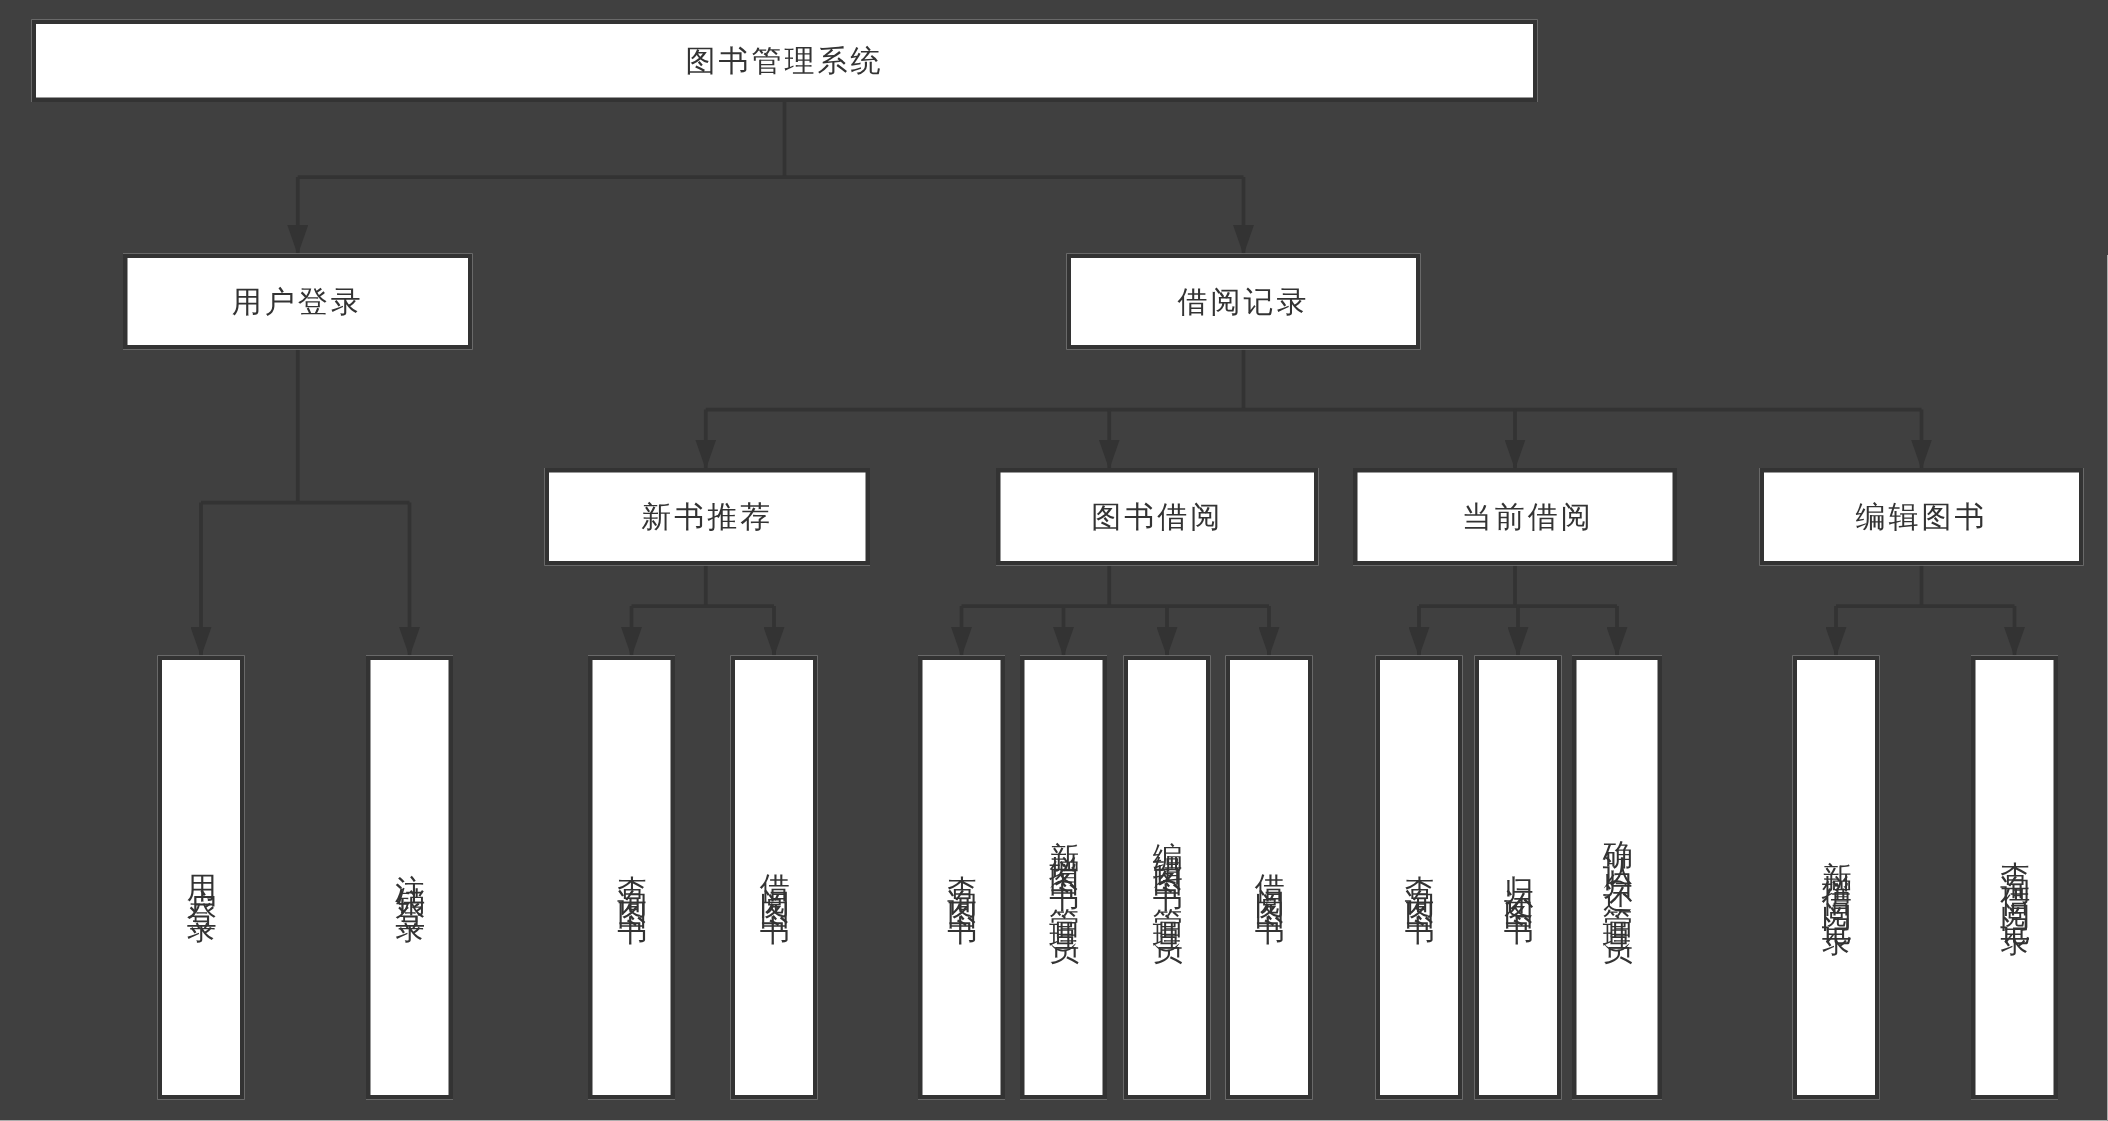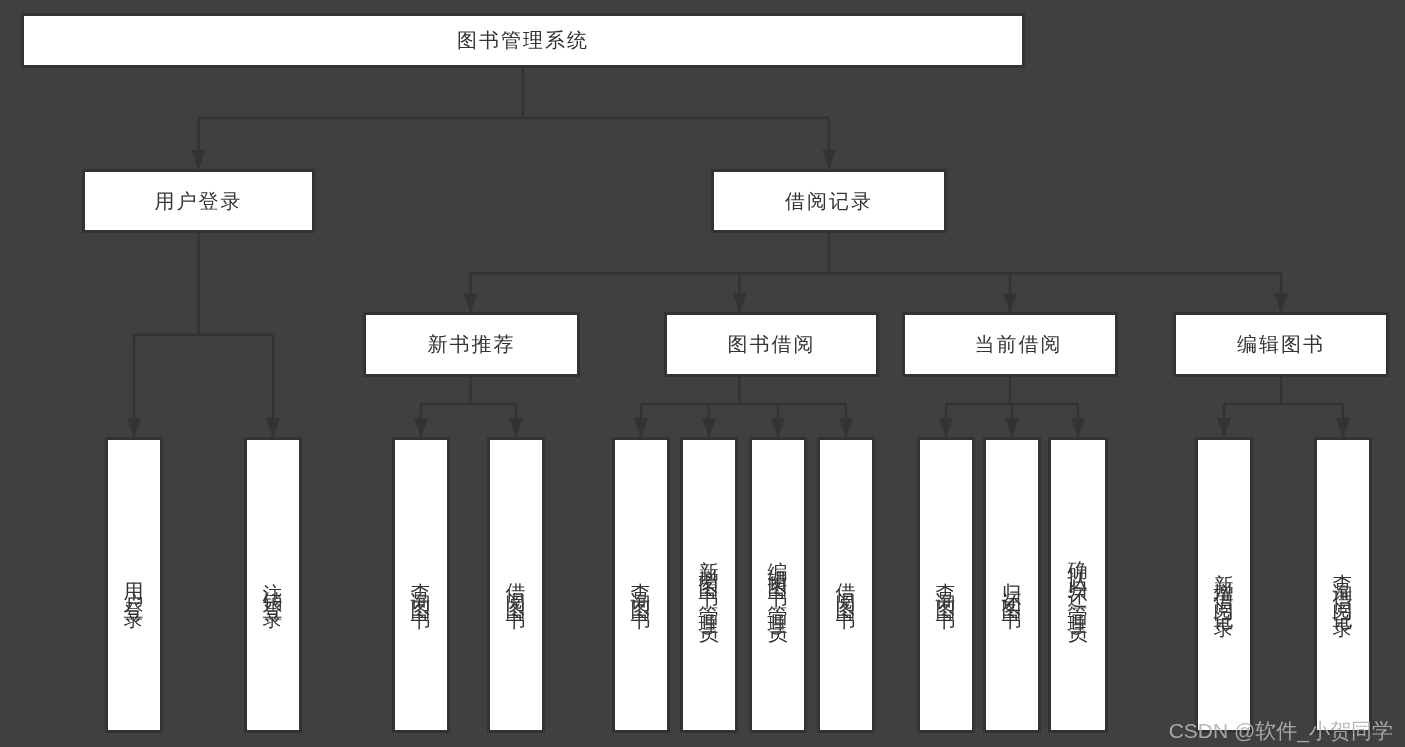--- a/index.html
+++ b/index.html
@@ -166,15 +166,14 @@
     <span class="v-label">确认归还（管理员）</span>
   </div>
 
   <div class="box" style="left:1195px; top:437px; width:58px; height:296px;">
     <span class="v-label">新增借阅记录</span>
   </div>
   <div class="box" style="left:1314px; top:437px; width:58px; height:296px;">
     <span class="v-label">查询借阅记录</span>
   </div>
 
-  <div class="watermark">CSDN @软件_小贺同学</div>
 
 </div>
 
 </body></html>

